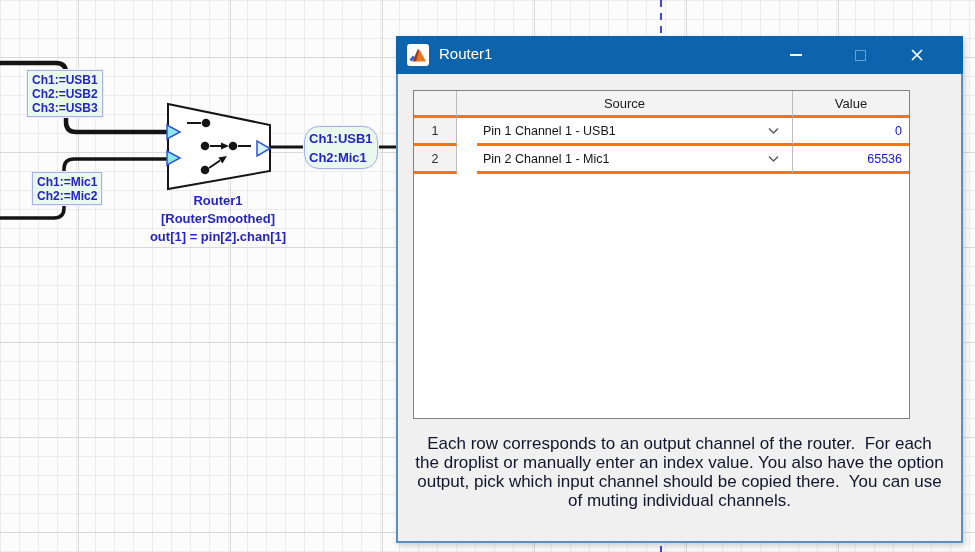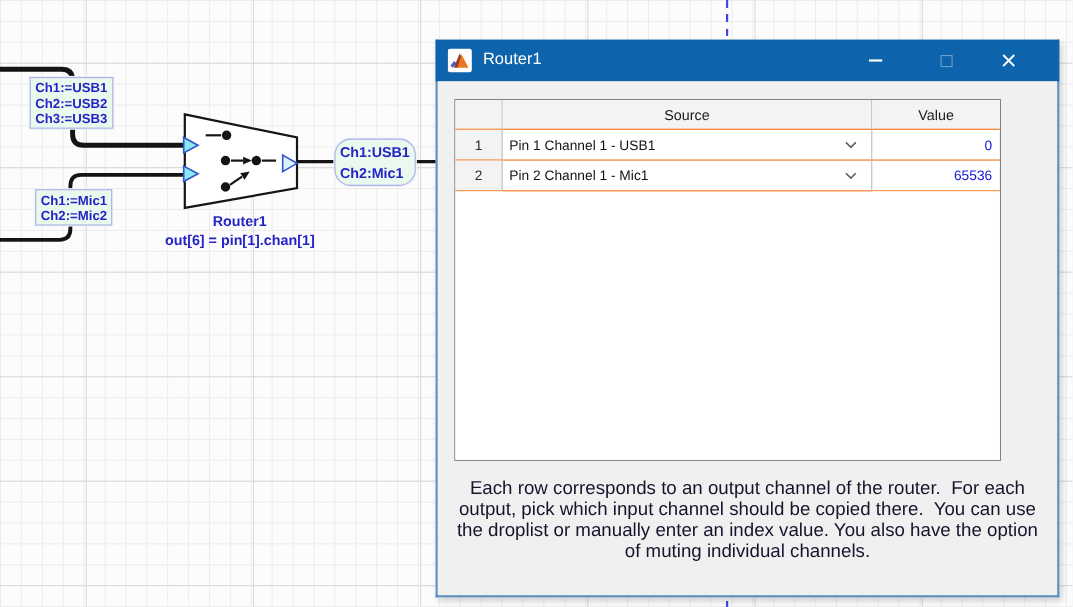--- a/index.html
+++ b/index.html
@@ -49,25 +49,25 @@
   #btn-min{left:377px;} #btn-max{left:441px;} #btn-close{left:498px;}
   .min-bar{display:block;width:12px;height:2px;background:#ffffff;}
   .max-box{display:block;width:11px;height:11px;border:1px solid rgba(255,255,255,.38);box-sizing:border-box;}
   .dlg-body{position:absolute;left:0;top:38px;right:0;bottom:0;background:#f0f0f0;}
   
   .matrix{
     position:absolute;left:15px;top:16px;width:497px;height:329px;
     box-sizing:border-box;border:1px solid #808080;background:#ffffff;
     display:grid;grid-template-columns:43px 336px 1fr;grid-template-rows:27px 28px 28px 1fr;
   }
-  .c{box-sizing:border-box;border-right:1px solid #bdbdbd;border-bottom:1px solid #f97316;
+  .c{box-sizing:border-box;border-right:1px solid #bdbdbd;border-bottom:3px solid #f97316;
      display:flex;align-items:center;overflow:hidden;}
   .hdr{background:#f3f3f3;justify-content:center;font-size:13px;color:#1b1b1b;}
   .idx{background:#f3f3f3;justify-content:center;font-size:12.5px;color:#2b2b2b;}
-  .src{padding-left:6px;font-size:12.5px;color:#141414;position:relative;}
+  .src{padding-left:6px;font-size:12.5px;color:#141414;position:relative;margin-left:20px;}
   .val{justify-content:flex-end;padding-right:7px;font-size:12.5px;color:#1414d6;border-right:none;}
   .chev{position:absolute;right:13px;top:50%;transform:translateY(-50%);line-height:0;}
   .rest{grid-column:1/4;background:#ffffff;border:none;}
   
   .desc{position:absolute;left:8px;right:8px;top:360px;text-align:center;
         font-size:17px;line-height:19px;color:#14142c;}
   .desc div{white-space:pre;}
 </style>
 </head>
 <body>
@@ -108,21 +108,22 @@
   <div>Ch1:=Mic1</div>
   <div>Ch2:=Mic2</div>
 </div>
 <div class="wire-label" id="out-label">
   <div>Ch1:USB1</div>
   <div>Ch2:Mic1</div>
 </div>
 
 <div class="block-caption">
   <div>Router1</div>
-  <div>out[6] = pin[1].chan[1]</div>
+  <div>[RouterSmoothed]</div>
+  <div>out[1] = pin[2].chan[1]</div>
 </div>
 
 <div class="dialog">
   <div class="titlebar">
     <svg class="app-icon" viewBox="0 0 22 22">
       <rect x="0" y="0" width="22" height="22" rx="3" fill="#ffffff"></rect>
       <polygon points="2.5,15.5 6,11.5 8,13.5 4.5,17.5" fill="#3b5fd0"></polygon>
       <polygon points="5.5,17.5 11,4.5 13.5,10 9.5,17.5" fill="#9e3b23"></polygon>
       <polygon points="9,17.5 12.5,5.5 19,17.5" fill="#e87722"></polygon>
     </svg>
@@ -167,18 +168,18 @@
             </svg>
         </span>
       </div>
       <div class="c val r2">65536</div>
 
       <div class="c rest"></div>
     </div>
 
     <div class="desc">
       <div>Each row corresponds to an output channel of the router.  For each</div>
+      <div>the droplist or manually enter an index value. You also have the option</div>
       <div>output, pick which input channel should be copied there.  You can use</div>
-      <div>the droplist or manually enter an index value. You also have the option</div>
       <div>of muting individual channels.</div>
     </div>
   </div>
 </div>
 
 </body></html>

